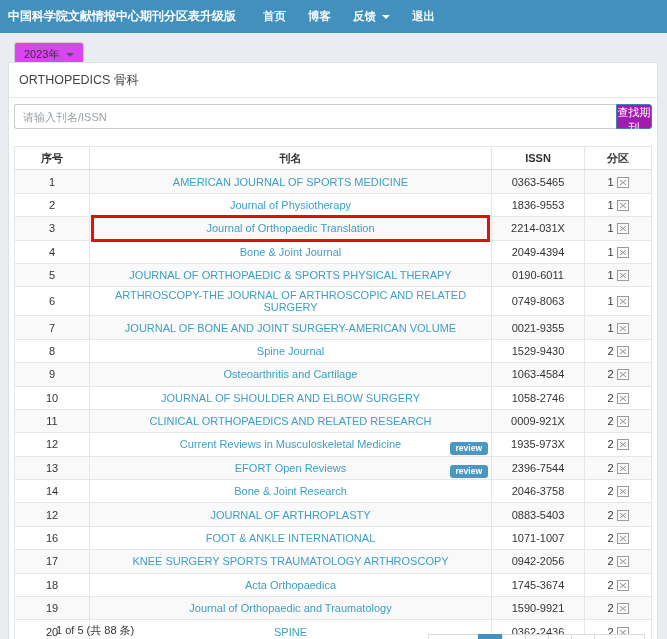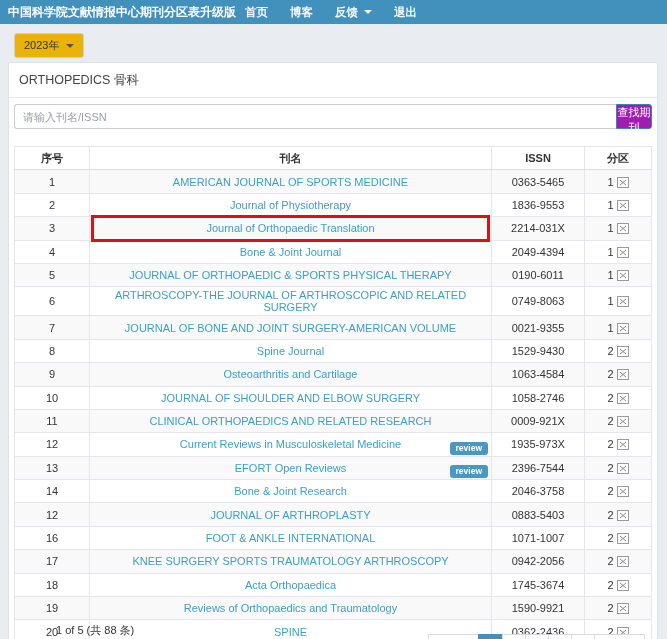--- a/index.html
+++ b/index.html
@@ -5,39 +5,39 @@
   * { margin:0; padding:0; box-sizing:border-box; }
   html,body { width:667px; height:639px; overflow:hidden; }
   body {
     font-family:"Liberation Sans","DejaVu Sans",sans-serif;
     background:#e9edf1; color:#333; position:relative;
   }
   .screen { width:667px; height:639px; position:relative; overflow:hidden; }
 
   
   .navbar {
-    height:24px; background:#4291bd; display:flex; align-items:center;
-    padding:0 8px; 
+    height:33px; background:#4291bd; display:flex; align-items:center;
+    padding:0 8px; gap:18px;
   }
   .brand { color:#fff; font-weight:bold; font-size:12px; white-space:nowrap; cursor:pointer; }
   .nav-menu { list-style:none; display:flex; align-items:center; gap:4px; }
   .nav-menu li a {
     color:rgba(255,255,255,.95); font-size:11.5px; font-weight:bold;
     text-decoration:none; padding:6px 9px; display:inline-flex; align-items:center; gap:4px;
   }
   .caret {
     display:inline-block; width:0; height:0;
     border-left:4px solid transparent; border-right:4px solid transparent;
     border-top:4px solid currentColor; margin-left:2px;
   }
 
   
   .toolbar { padding:9px 0 0 14px; height:35px; }
   .year-btn {
-    background:#eab308; border:1px solid #cfcfcf; border-radius:3px;
+    background:#d946ef; border:1px solid #cfcfcf; border-radius:3px;
     font-size:11px; color:#333; padding:4px 9px; cursor:pointer;
     display:inline-flex; align-items:center; gap:5px;
     font-family:inherit;
   }
   .year-btn .caret { border-top-color:#555; }
 
   
   .panel {
     position:absolute; left:8px; right:9px; top:62px; bottom:-40px;
     background:#fff; border:1px solid #dde2e7; border-radius:2px;
@@ -298,21 +298,21 @@
               <td>18</td>
               <td class="name-cell"><a href="#" class="jlink">Acta Orthopaedica</a></td>
               <td>1745-3674</td>
               <td class="zone-cell">2<svg width="12" height="11" class="broken-img">
                   <rect x="0.5" y="0.5" width="11" height="10" fill="#fdfdfd" stroke="#9a9a9a"></rect>
                   <path d="M3 3 L9 8 M9 3 L3 8" stroke="#8a8a8a" stroke-width="1" fill="none"></path>
                 </svg></td>
             </tr>
             <tr>
               <td>19</td>
-              <td class="name-cell"><a href="#" class="jlink">Reviews of Orthopaedics and Traumatology</a></td>
+              <td class="name-cell"><a href="#" class="jlink">Journal of Orthopaedic and Traumatology</a></td>
               <td>1590-9921</td>
               <td class="zone-cell">2<svg width="12" height="11" class="broken-img">
                   <rect x="0.5" y="0.5" width="11" height="10" fill="#fdfdfd" stroke="#9a9a9a"></rect>
                   <path d="M3 3 L9 8 M9 3 L3 8" stroke="#8a8a8a" stroke-width="1" fill="none"></path>
                 </svg></td>
             </tr>
             <tr>
               <td>20</td>
               <td class="name-cell"><a href="#" class="jlink">SPINE</a></td>
               <td>0362-2436</td>

